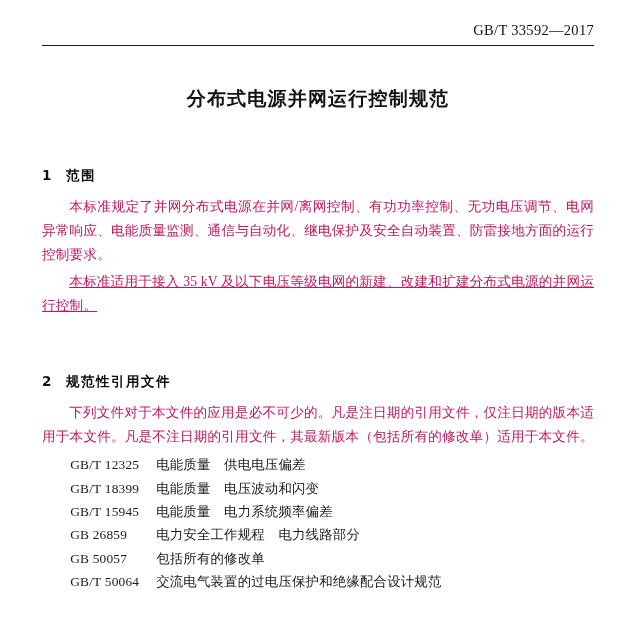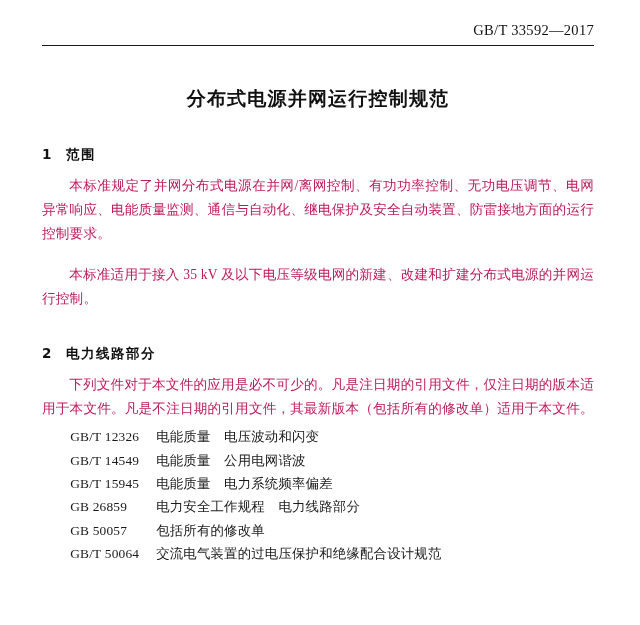--- a/index.html
+++ b/index.html
@@ -56,33 +56,35 @@
     font-size: 13.5px;
     color: #111;
     letter-spacing: 0.5px;
   }
   .section-num {
     width: 24px;
     flex: 0 0 24px;
   }
   .section-title {
     letter-spacing: 1.5px;
+    margin-top: 21px;
   }
   .para {
     font-size: 13.6px;
     line-height: 1.78;
     text-align: justify;
     text-justify: inter-ideograph;
     margin: 10px 0 0 0;
     text-indent: 2em;
     letter-spacing: 0.2px;
     color: #be185d;
   }
   .para.tight {
-    margin-top: 16px;
+    margin-top: 2px;
+    text-decoration: underline;
   }
   .ref-list {
     list-style: none;
     margin: 4px 0 0 0;
     padding: 0;
   }
   .ref-list li {
     font-size: 13.4px;
     line-height: 1.74;
     padding-left: 2.1em;
@@ -113,27 +115,27 @@
       <span class="section-num">1</span>
       <span class="section-title">范围</span>
     </div>
     <p class="para">本标准规定了并网分布式电源在并网/离网控制、有功功率控制、无功电压调节、电网异常响应、电能质量监测、通信与自动化、继电保护及安全自动装置、防雷接地方面的运行控制要求。</p>
     <p class="para tight">本标准适用于接入 35 kV 及以下电压等级电网的新建、改建和扩建分布式电源的并网运行控制。</p>
   </div>
 
   <div class="section">
     <div class="section-head">
       <span class="section-num">2</span>
-      <span class="section-title">电力线路部分</span>
+      <span class="section-title">规范性引用文件</span>
     </div>
     <p class="para">下列文件对于本文件的应用是必不可少的。凡是注日期的引用文件，仅注日期的版本适用于本文件。凡是不注日期的引用文件，其最新版本（包括所有的修改单）适用于本文件。</p>
 
     <ul class="ref-list">
-      <li><span class="ref-code">GB/T 12326</span><span class="ref-text">电能质量　电压波动和闪变</span></li>
-      <li><span class="ref-code">GB/T 14549</span><span class="ref-text">电能质量　公用电网谐波</span></li>
+      <li><span class="ref-code">GB/T 12325</span><span class="ref-text">电能质量　供电电压偏差</span></li>
+      <li><span class="ref-code">GB/T 18399</span><span class="ref-text">电能质量　电压波动和闪变</span></li>
       <li><span class="ref-code">GB/T 15945</span><span class="ref-text">电能质量　电力系统频率偏差</span></li>
       <li><span class="ref-code">GB 26859</span><span class="ref-text">电力安全工作规程　电力线路部分</span></li>
       <li><span class="ref-code">GB 50057</span><span class="ref-text">包括所有的修改单</span></li>
       <li><span class="ref-code">GB/T 50064</span><span class="ref-text">交流电气装置的过电压保护和绝缘配合设计规范</span></li>
 
     </ul>
   </div>
 
 </div>
 

